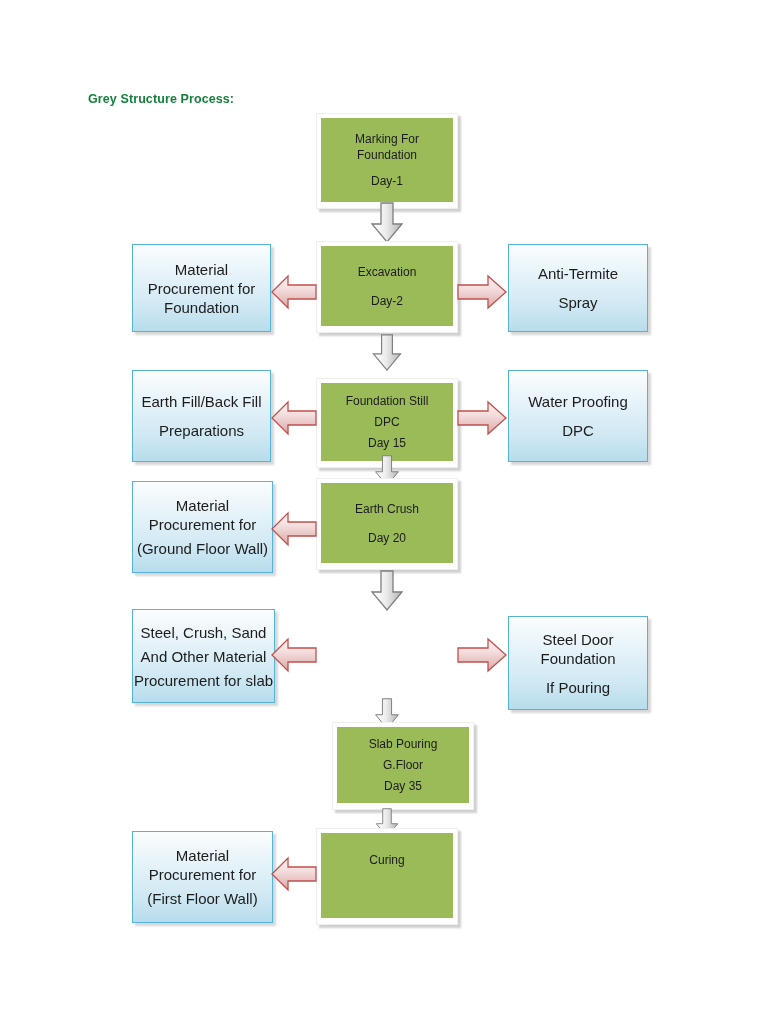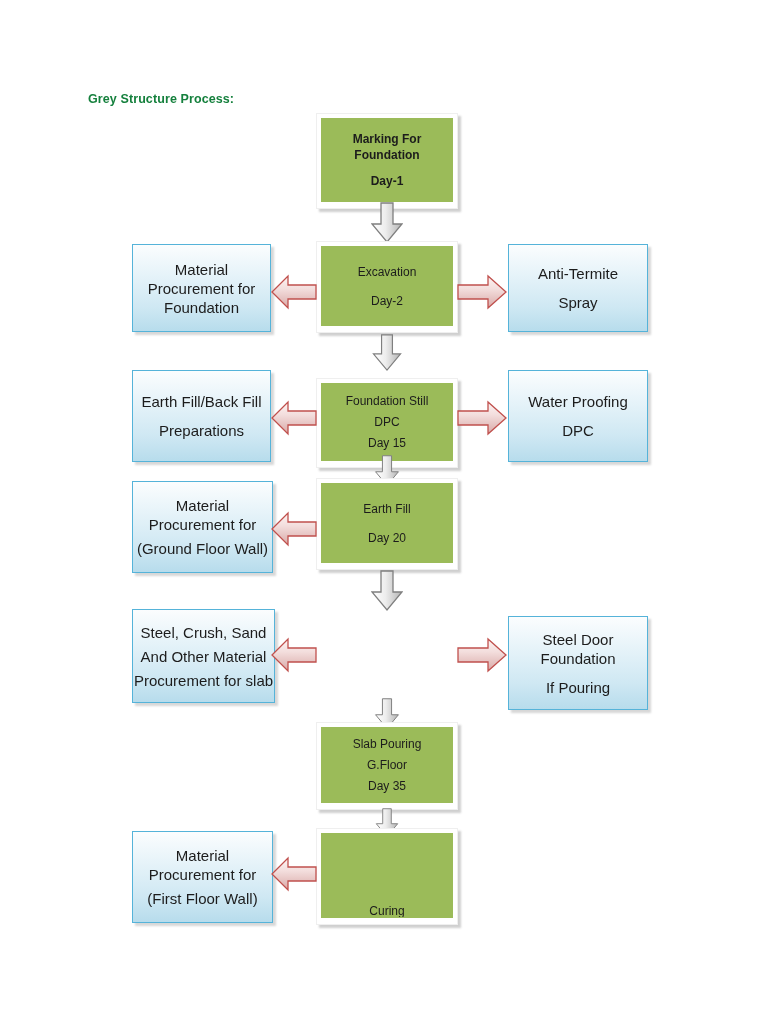--- a/index.html
+++ b/index.html
@@ -99,21 +99,21 @@
   }
   .arrow svg { display: block; }
 </style>
 </head>
 <body>
 
 <div id="canvas">
 
   <div class="title">Grey Structure Process:</div>
 
-  <div class="node green" style="left:316px; top:113px; width:142px; height:96px;font-weight:bold;">
+  <div class="node green" style="left:316px; top:113px; width:142px; height:96px;">
     <div class="fill">
       <span class="ln">Marking For</span>
       <div class="gap-xs"></div>
       <span class="ln">Foundation</span>
       <div class="gap-md"></div>
       <span class="ln">Day-1</span>
     </div>
   </div>
 
   <div class="arrow" style="left:371px; top:202px;">
@@ -226,21 +226,21 @@
   <div class="node blue" style="left:132px; top:481px; width:141px; height:92px;">
     <span class="ln">Material</span>
     <div class="gap-xs"></div>
     <span class="ln">Procurement for</span>
     <div class="gap-sm"></div>
     <span class="ln">(Ground Floor Wall)</span>
   </div>
 
   <div class="node green" style="left:316px; top:478px; width:142px; height:92px;">
     <div class="fill">
-      <span class="ln">Earth Fill</span>
+      <span class="ln">Earth Crush</span>
       <div class="gap-lg"></div>
       <span class="ln">Day 20</span>
     </div>
   </div>
 
   <div class="arrow" style="left:271px; top:511px;">
     <svg width="46" height="36" viewBox="0 0 46 36">
       <path d="M45,11 L17,11 L17,2 L1,18 L17,34 L17,25 L45,25 Z" fill="url(#glr)" stroke="#c0504d" stroke-width="1.3" stroke-linejoin="miter"></path>
     </svg>
   </div>
@@ -279,21 +279,21 @@
       <path d="M1,11 L31,11 L31,2 L49,18 L31,34 L31,25 L1,25 Z" fill="url(#grr)" stroke="#c0504d" stroke-width="1.3" stroke-linejoin="miter"></path>
     </svg>
   </div>
 
   <div class="arrow" style="left:371px; top:698px;">
     <svg width="32" height="32" viewBox="0 0 32 42">
       <path d="M10,1 L22,1 L22,22 L31,22 L16,40 L1,22 L10,22 Z" fill="url(#gdn)" stroke="#7f7f7f" stroke-width="1.3" stroke-linejoin="miter"></path>
     </svg>
   </div>
 
-  <div class="node green" style="left:316px; top:722px; width:142px; height:88px;">
+  <div class="node green" style="left:332px; top:722px; width:142px; height:88px;">
     <div class="fill">
       <span class="ln">Slab Pouring</span>
       <div class="gap-sm"></div>
       <span class="ln">G.Floor</span>
       <div class="gap-sm"></div>
       <span class="ln">Day 35</span>
     </div>
   </div>
 
   <div class="arrow" style="left:371px; top:808px;">
@@ -304,21 +304,21 @@
 
   <div class="node blue" style="left:132px; top:831px; width:141px; height:92px;">
     <span class="ln">Material</span>
     <div class="gap-xs"></div>
     <span class="ln">Procurement for</span>
     <div class="gap-sm"></div>
     <span class="ln">(First Floor Wall)</span>
   </div>
 
   <div class="node green" style="left:316px; top:828px; width:142px; height:97px;">
-    <div class="fill" style="justify-content:flex-end; padding-top:6px;">
+    <div class="fill" style="justify-content:flex-start; padding-top:20px;">
       <span class="ln">Curing</span>
     </div>
   </div>
 
   <div class="arrow" style="left:271px; top:856px;">
     <svg width="46" height="36" viewBox="0 0 46 36">
       <path d="M45,11 L17,11 L17,2 L1,18 L17,34 L17,25 L45,25 Z" fill="url(#glr)" stroke="#c0504d" stroke-width="1.3" stroke-linejoin="miter"></path>
     </svg>
   </div>
 

